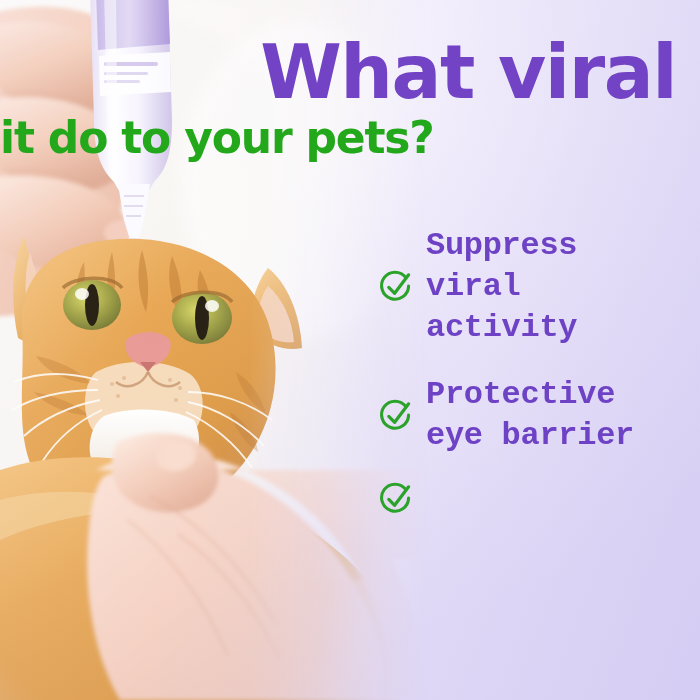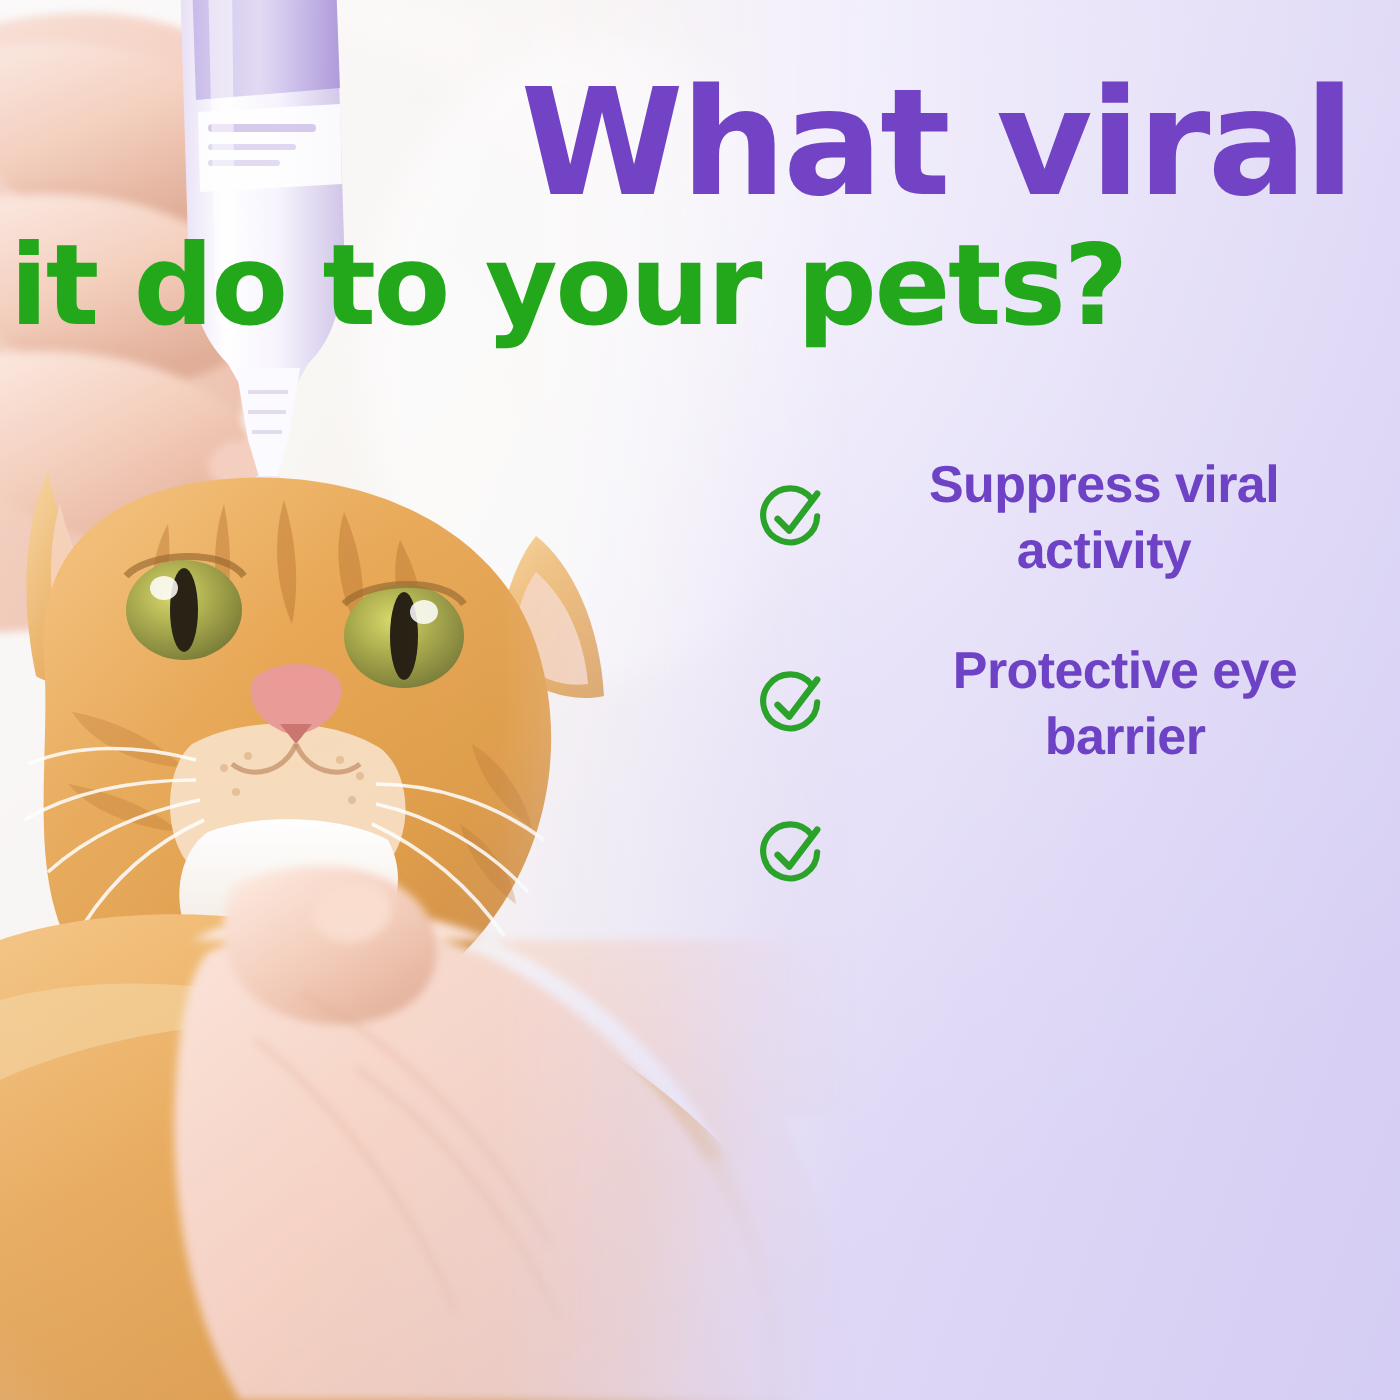--- a/index.html
+++ b/index.html
@@ -42,48 +42,47 @@
     position:absolute;left:0;top:38px;width:700px;
     text-align:right;padding-right:24px;box-sizing:border-box;
     font-size:74px;line-height:0.92;
     font-weight:900;letter-spacing:-1.5px;
     color:#7243c4;
     font-family:"DejaVu Sans","Liberation Sans",sans-serif;
     white-space:nowrap;
   }
   .subhead{
     position:absolute;left:0;top:116px;width:588px;
-    text-align:right;padding-right:25px;box-sizing:border-box;
-    font-size:56px;line-height:1;
+    padding-right:25px;box-sizing:border-box;
+    font-size:44px;line-height:1;
     font-weight:900;letter-spacing:-1.2px;
     color:#23a81b;
     font-family:"DejaVu Sans","Liberation Sans",sans-serif;
     white-space:nowrap;
   }
   
   .benefits{
     position:absolute;left:378px;top:226px;width:300px;
   }
   .benefit{
     display:flex;align-items:center;
     margin-bottom:20px;
   }
   .benefit .tick{
     flex:0 0 auto;width:36px;height:36px;margin-right:12px;
   }
   .benefit .tick svg{display:block;width:36px;height:36px;}
   .benefit .btext{
-    font-size:26px;line-height:1.28;
+    font-size:32px;line-height:1.28;
     font-weight:700;color:#6e42c4;
     letter-spacing:-0.3px;
-    font-family:Liberation Sans, sans-serif;
-    text-align:center;
+    font-family:Liberation Mono, monospace;
   }
   .b0{margin-bottom:26px;}
-  .b1{margin-bottom:24px;gap:21px;}
+  .b1{margin-bottom:24px;}
 </style>
 </head>
 <body>
 
 <div id="stage">
 
   <div class="bg-base"></div>
 
   <div class="photo">
     <div class="photo-mask">

